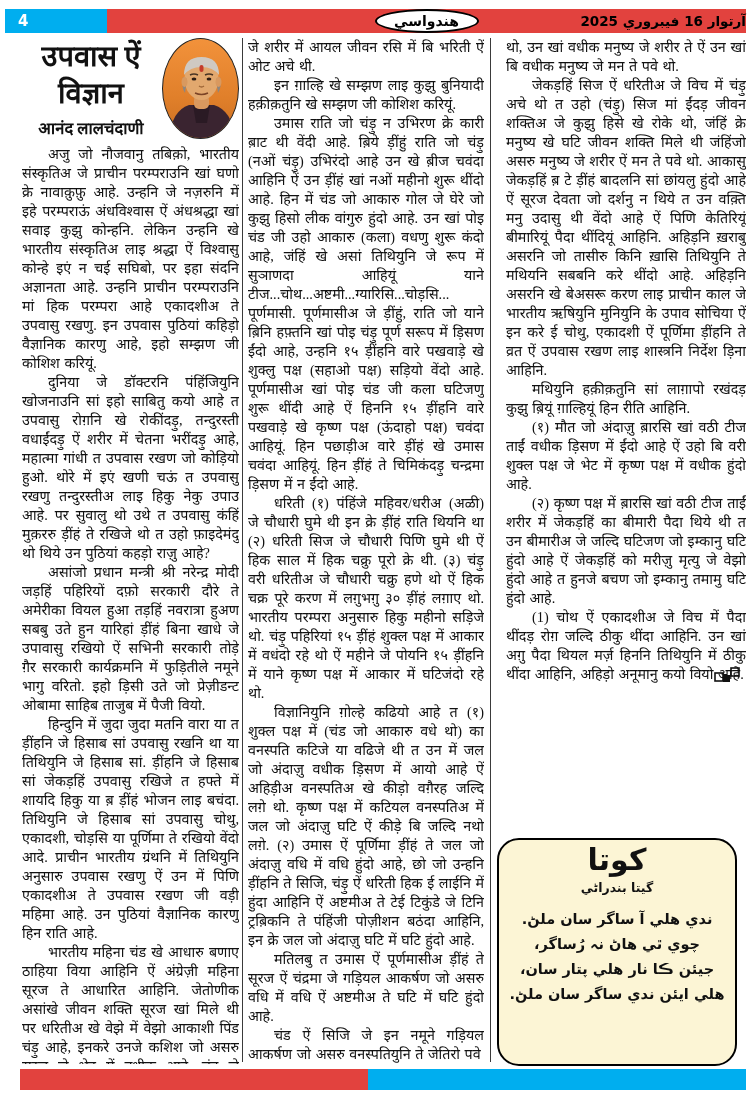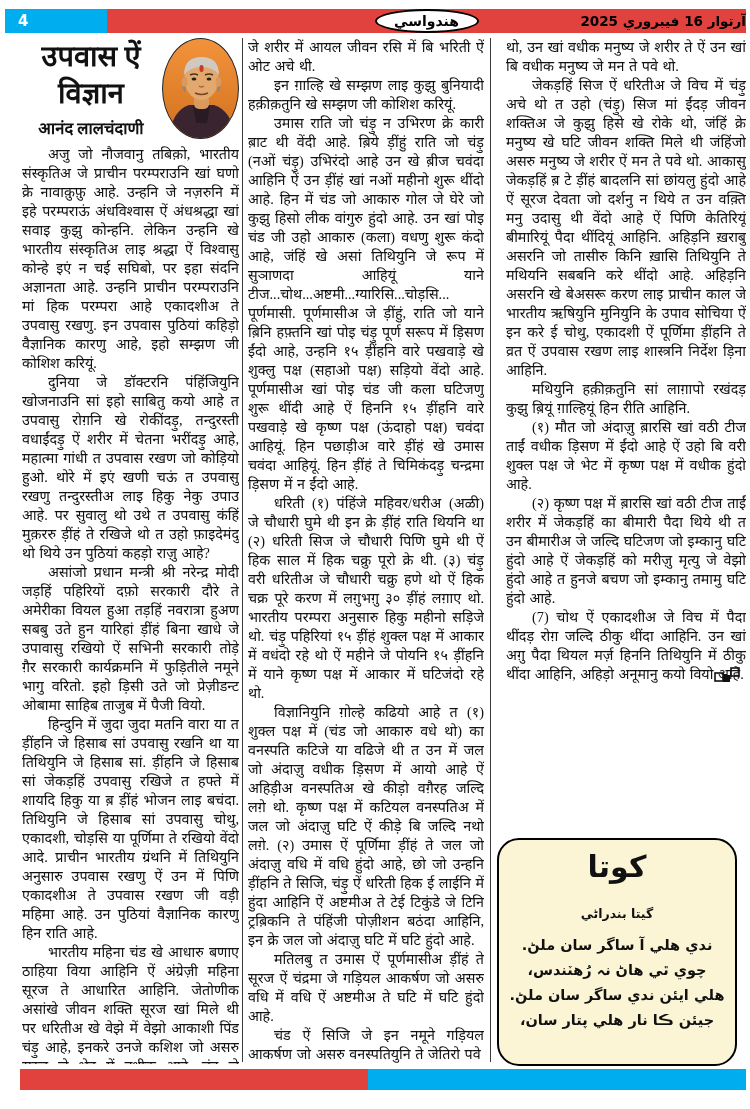--- a/index.html
+++ b/index.html
@@ -55,25 +55,25 @@
     background:linear-gradient(180deg,#f2923b 0%,#e07f2a 60%,#c96f22 100%);
   }
   .author-photo svg{position:absolute;left:0;top:0;}
   
   .end-row{display:flex;justify-content:flex-end;padding-right:6px;margin-top:-17px;}
   .end-ornament{display:inline-block;width:26px;height:16px;}
   
   .poem-box{
     position:absolute;left:497px;top:838px;width:240px;height:228px;
     background:var(--cream);border:2.5px solid #000;border-radius:22px;
-    padding:10px 10px 6px 10px;text-align:center;
+    padding:3px 10px 6px 10px;text-align:center;
     font-family:"DejaVu Sans",sans-serif;
   }
   .poem-title{font-size:30px;font-weight:bold;line-height:1;margin-top:2px;}
-  .poem-author{font-size:12.5px;font-weight:bold;margin-top:24px;margin-bottom:12px;}
+  .poem-author{font-size:12.5px;font-weight:bold;margin-top:5px;margin-bottom:12px;}
   .poem-line{font-size:14.5px;line-height:25px;font-weight:bold;}
   
   .footer-bar{position:absolute;left:20px;top:1069px;width:726px;height:21px;display:flex;}
   .footer-red{width:348px;height:100%;background:var(--red);}
   .footer-blue{flex:1;height:100%;background:var(--blue);}
 </style>
 </head>
 <body>
 
 <div class="page">
@@ -149,39 +149,39 @@
       </div>
   </div>
 
   <div class="col col3">
     <div class="col-inner continuation">
         <p class="para">थो, उन खां वधीक मनुष्य जे शरीर ते ऐं उन खां बि वधीक मनुष्य जे मन ते पवे थो.</p>
         <p class="para">जेकड़हिं सिज ऐं धरितीअ जे विच में चंड़ु अचे थो त उहो (चंड़ु) सिज मां ईंदड़ जीवन शक्तिअ जे कुझु हिसे खे रोके थो, जंहिं क्रे मनुष्य खे घटि जीवन शक्ति मिले थी जंहिंजो असरु मनुष्य जे शरीर ऐं मन ते पवे थो. आकासु जेकड़हिं ब़ टे ड़ींहं बादलनि सां छांयलु हुंदो आहे ऐं सूरज देवता जो दर्शनु न थिये त उन वक़्ति मनु उदासु थी वेंदो आहे ऐं पिणि केतिरियूं बीमारियूं पैदा थींदियूं आहिनि. अहिड़नि ख़राबु असरनि जो तासीरु किनि ख़ासि तिथियुनि ते मथियनि सबबनि करे थींदो आहे. अहिड़नि असरनि खे बेअसरू करण लाइ प्राचीन काल जे भारतीय ऋषियुनि मुनियुनि के उपाव सोचिया ऐं इन करे ई चोथु, एकादशी ऐं पूर्णिमा ड़ींहनि ते व्रत ऐं उपवास रखण लाइ शास्त्रनि निर्देश ड़िना आहिनि.</p>
         <p class="para">मथियुनि हक़ीक़तुनि सां लाग़ापो रखंदड़ कुझु ब़ियूं ग़ाल्हियूं हिन रीति आहिनि.</p>
         <p class="para">(१) मौत जो अंदाज़ु ब़ारसि खां वठी टीज ताईं वधीक ड़िसण में ईंदो आहे ऐं उहो बि वरी शुक्ल पक्ष जे भेट में कृष्ण पक्ष में वधीक हुंदो आहे.</p>
         <p class="para">(२) कृष्ण पक्ष में ब़ारसि खां वठी टीज ताईं शरीर में जेकड़हिं का बीमारी पैदा थिये थी त उन बीमारीअ जे जल्दि घटिजण जो इम्कानु घटि हुंदो आहे ऐं जेकड़हिं को मरीज़ु मृत्यु जे वेझो हुंदो आहे त हुनजे बचण जो इम्कानु तमामु घटि हुंदो आहे.</p>
-        <p class="para">(7) चोथ ऐं एकादशीअ जे विच में पैदा थींदड़ रोग़ जल्दि ठीकु थींदा आहिनि. उन खां अग़ु पैदा थियल मर्ज़ हिननि तिथियुनि में ठीकु थींदा आहिनि, अहिड़ो अनूमानु कयो वियो आहे.</p>
+        <p class="para">(1) चोथ ऐं एकादशीअ जे विच में पैदा थींदड़ रोग़ जल्दि ठीकु थींदा आहिनि. उन खां अग़ु पैदा थियल मर्ज़ हिननि तिथियुनि में ठीकु थींदा आहिनि, अहिड़ो अनूमानु कयो वियो आहे.</p>
       </div>
     <div class="end-row">
       <svg class="end-ornament" viewBox="0 0 26 16">
         <rect x="1" y="6" width="8" height="8" fill="none" stroke="#111" stroke-width="1.6"></rect>
         <rect x="9" y="8" width="7" height="7" fill="#111"></rect>
         <rect x="17" y="1" width="8" height="8" fill="none" stroke="#111" stroke-width="1.6"></rect>
       </svg>
     </div>
   </div>
 
   <div class="poem-box" dir="rtl">
     <div class="poem-title">كوتا</div>
     <div class="poem-author">گيتا بندراڻي</div>
     <div>
         <div class="poem-line">ندي هلي آ ساگر سان ملڻ.</div>
-        <div class="poem-line">چوي ٿي هاڻ نہ رُهٽندس،</div>
+        <div class="poem-line">چوي ٿي هاڻ نہ رُساگر،</div>
+        <div class="poem-line">جيئن ڪا نار هلي پتار سان،</div>
         <div class="poem-line">هلي ايئن ندي ساگر سان ملڻ.</div>
-        <div class="poem-line">جيئن ڪا نار هلي پتار سان،</div>
       </div>
   </div>
 
   <div class="footer-bar">
     <div class="footer-red"></div>
     <div class="footer-blue"></div>
   </div>
 
 </div>
 

